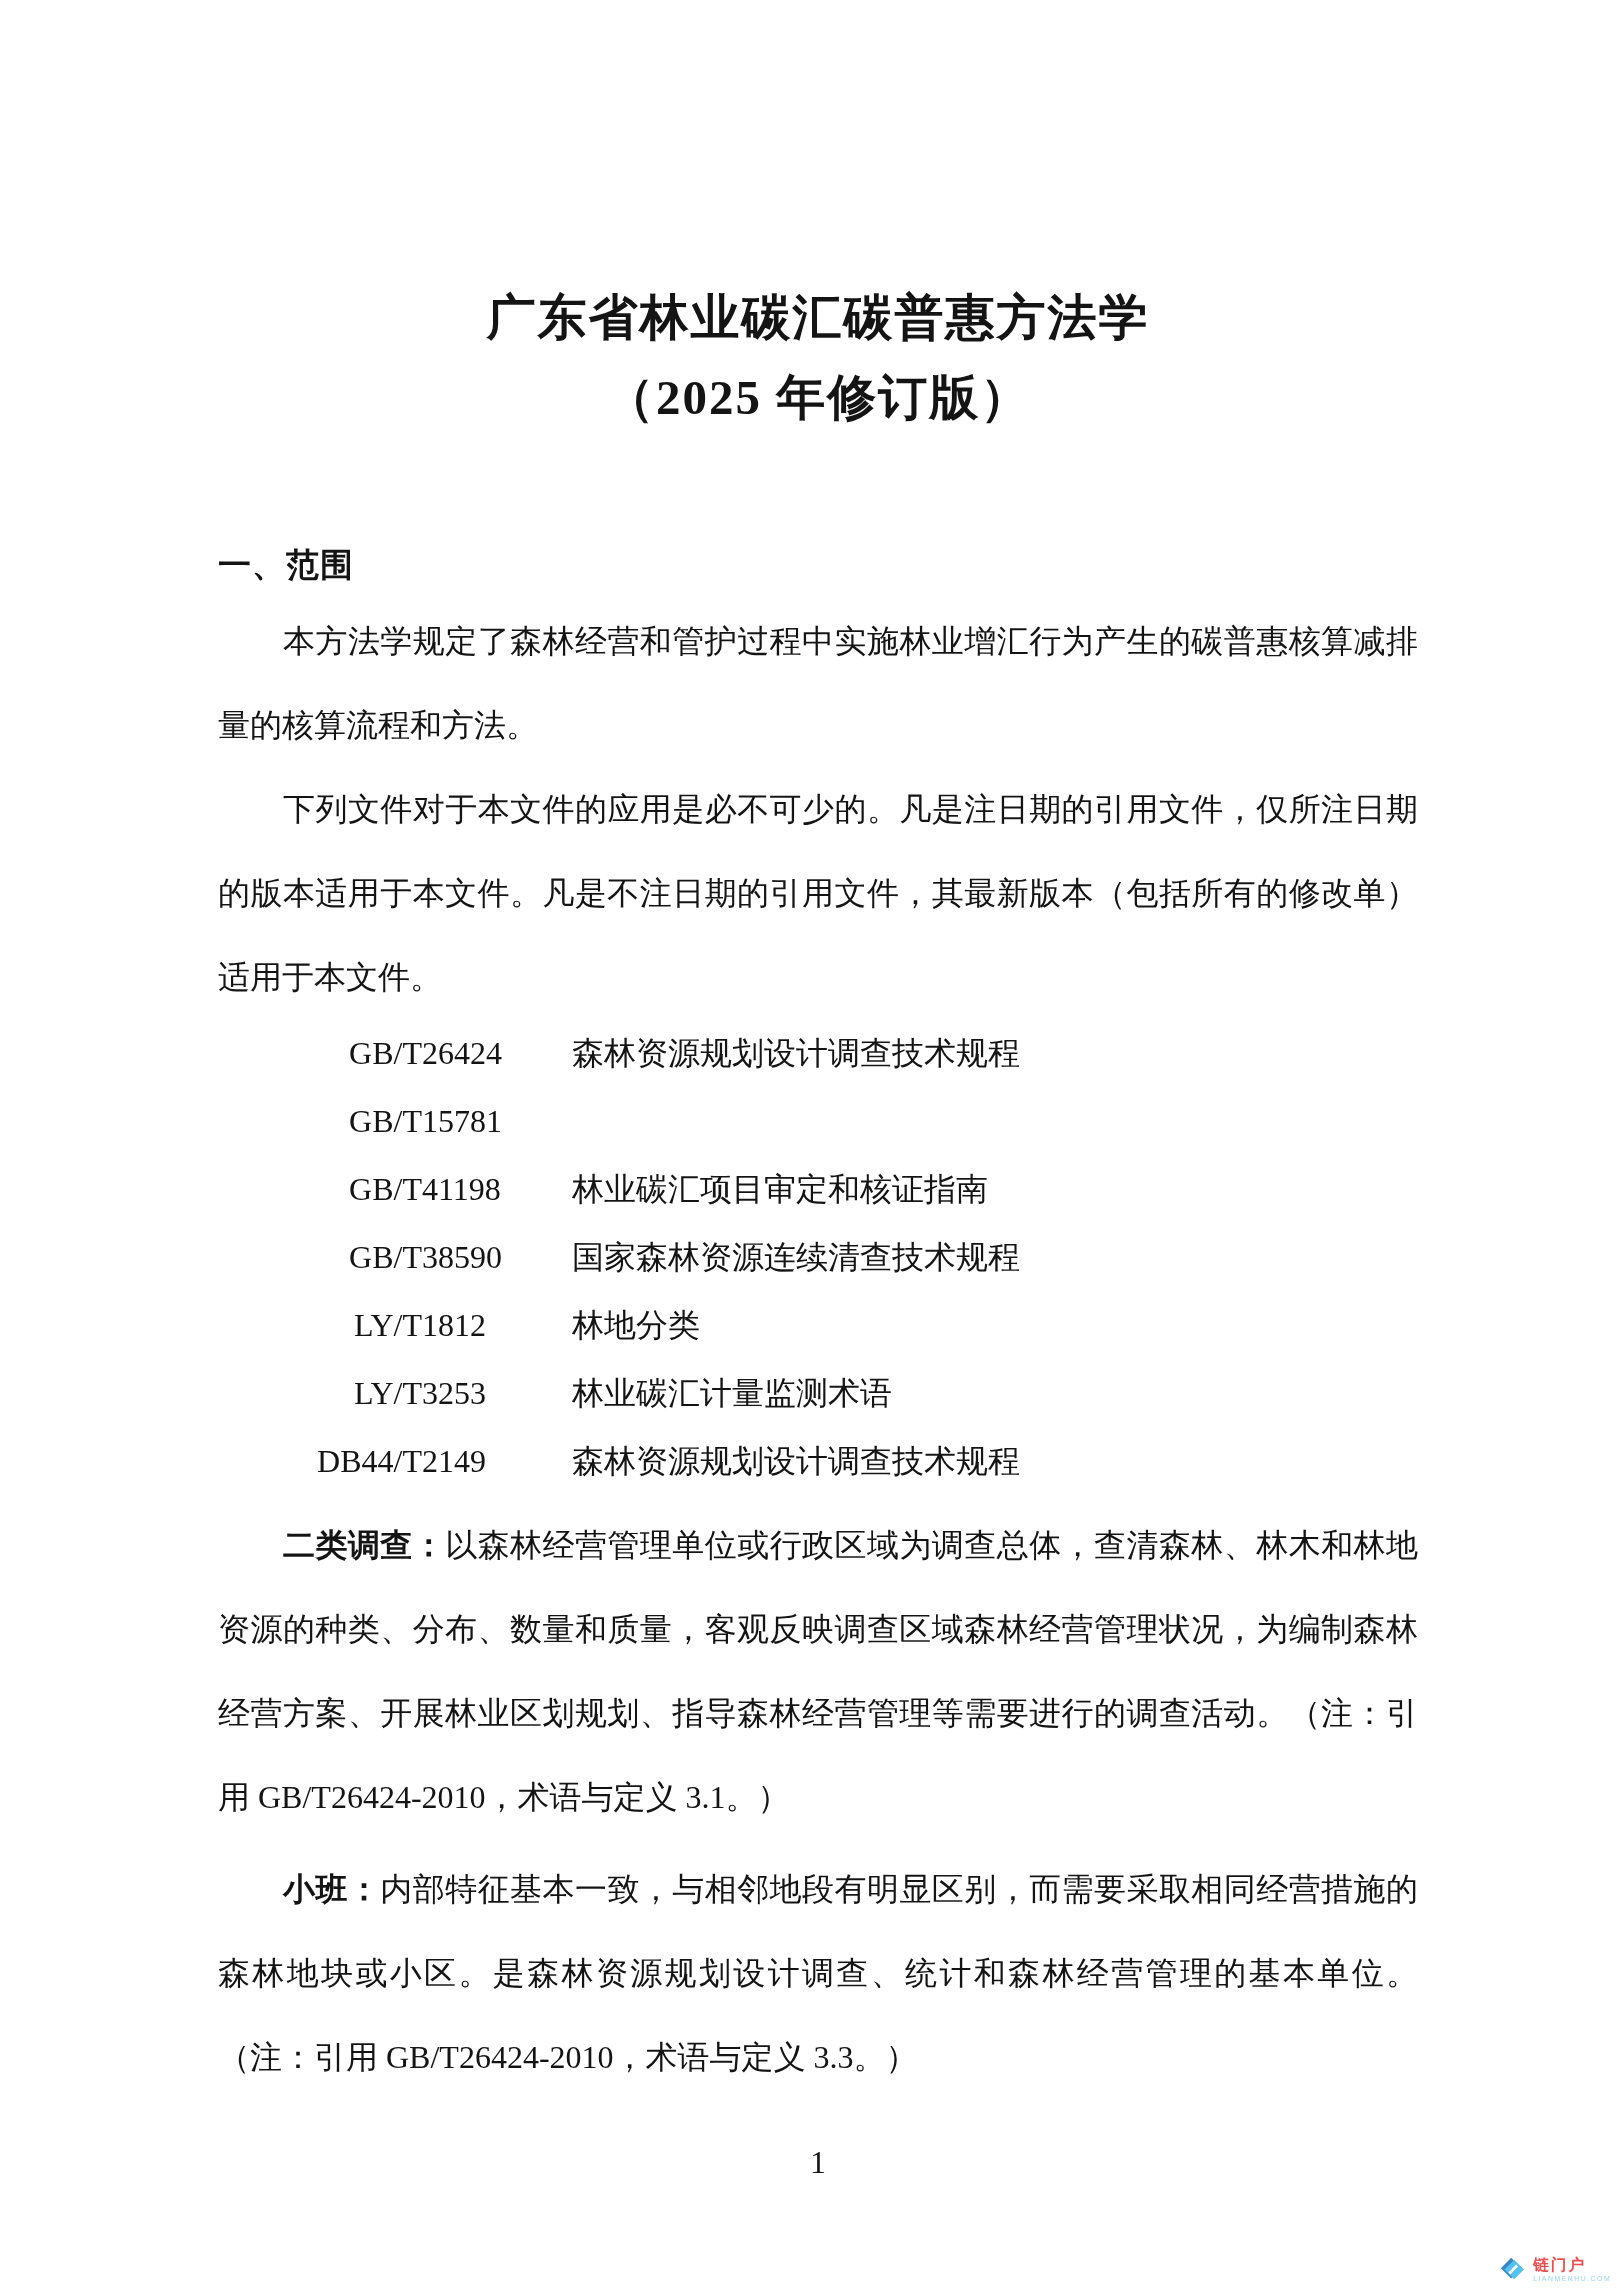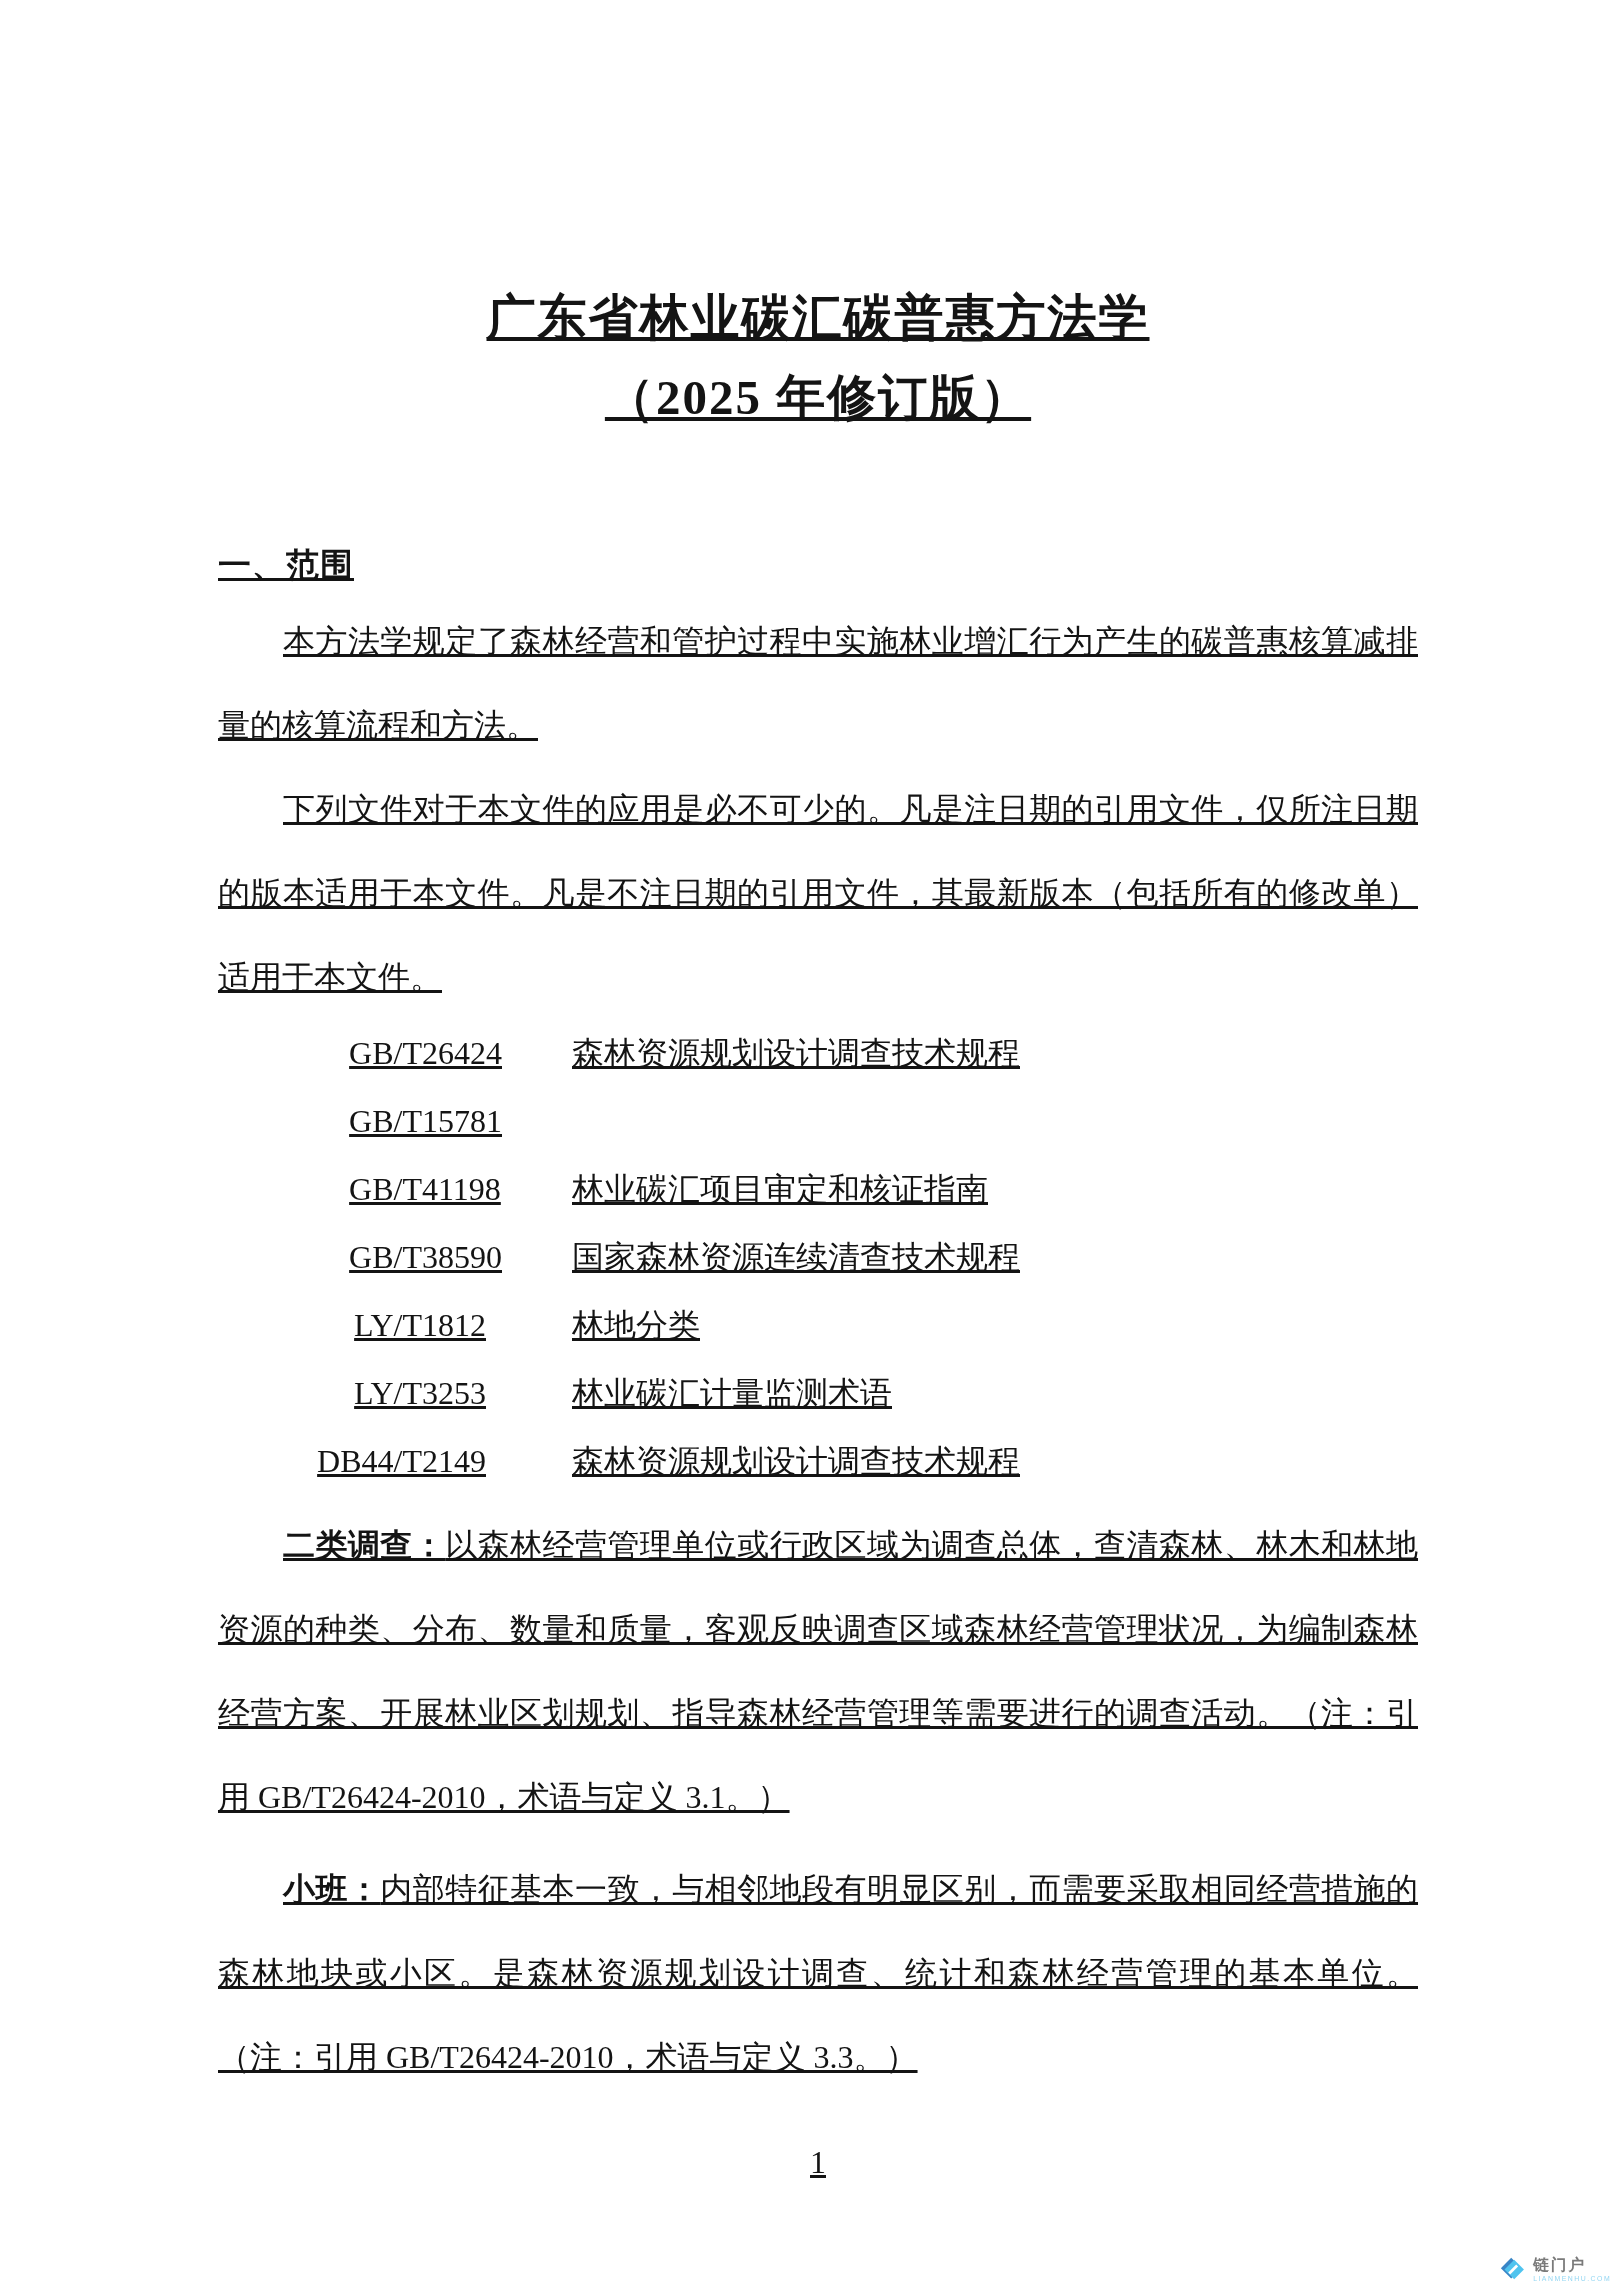--- a/index.html
+++ b/index.html
@@ -6,21 +6,20 @@
   .page{
     position:relative;
     width:1621px;height:2293px;
     margin:0 auto;
     background:#ffffff;
     overflow:hidden;
     box-sizing:border-box;
     padding:0 203px 0 218px;
     color:#141414;
     font-family:"Liberation Serif","DejaVu Serif",serif;
-    text-decoration:underline;
   }
   .doc-title{
     margin:278px 0 0 0;
     text-align:center;
     font-weight:700;
     font-size:49px;
     line-height:80px;
     letter-spacing:2px;
   }
   .sec-heading{
@@ -65,21 +64,21 @@
     right:9.8px;bottom:7.8px;
     display:flex;
     align-items:center;
     gap:4.9px;
     opacity:.95;
   }
   .wm-logo{width:31px;height:31px;flex:0 0 31px;}
   .wm-text{display:flex;flex-direction:column;line-height:1;}
   .wm-brand{
     font-family:"Liberation Sans","DejaVu Sans",sans-serif;
-    font-weight:700;font-size:15.7px;color:#737373;letter-spacing:2px;
+    font-weight:700;font-size:15.7px;color:#ef4444;letter-spacing:2px;
   }
   .wm-domain{
     font-family:"Liberation Sans","DejaVu Sans",sans-serif;
     font-size:6.9px;color:#8ed4f2;letter-spacing:1.5px;margin-top:2.9px;
   }
 </style>
 </head>
 <body>
 
 <div class="page">

